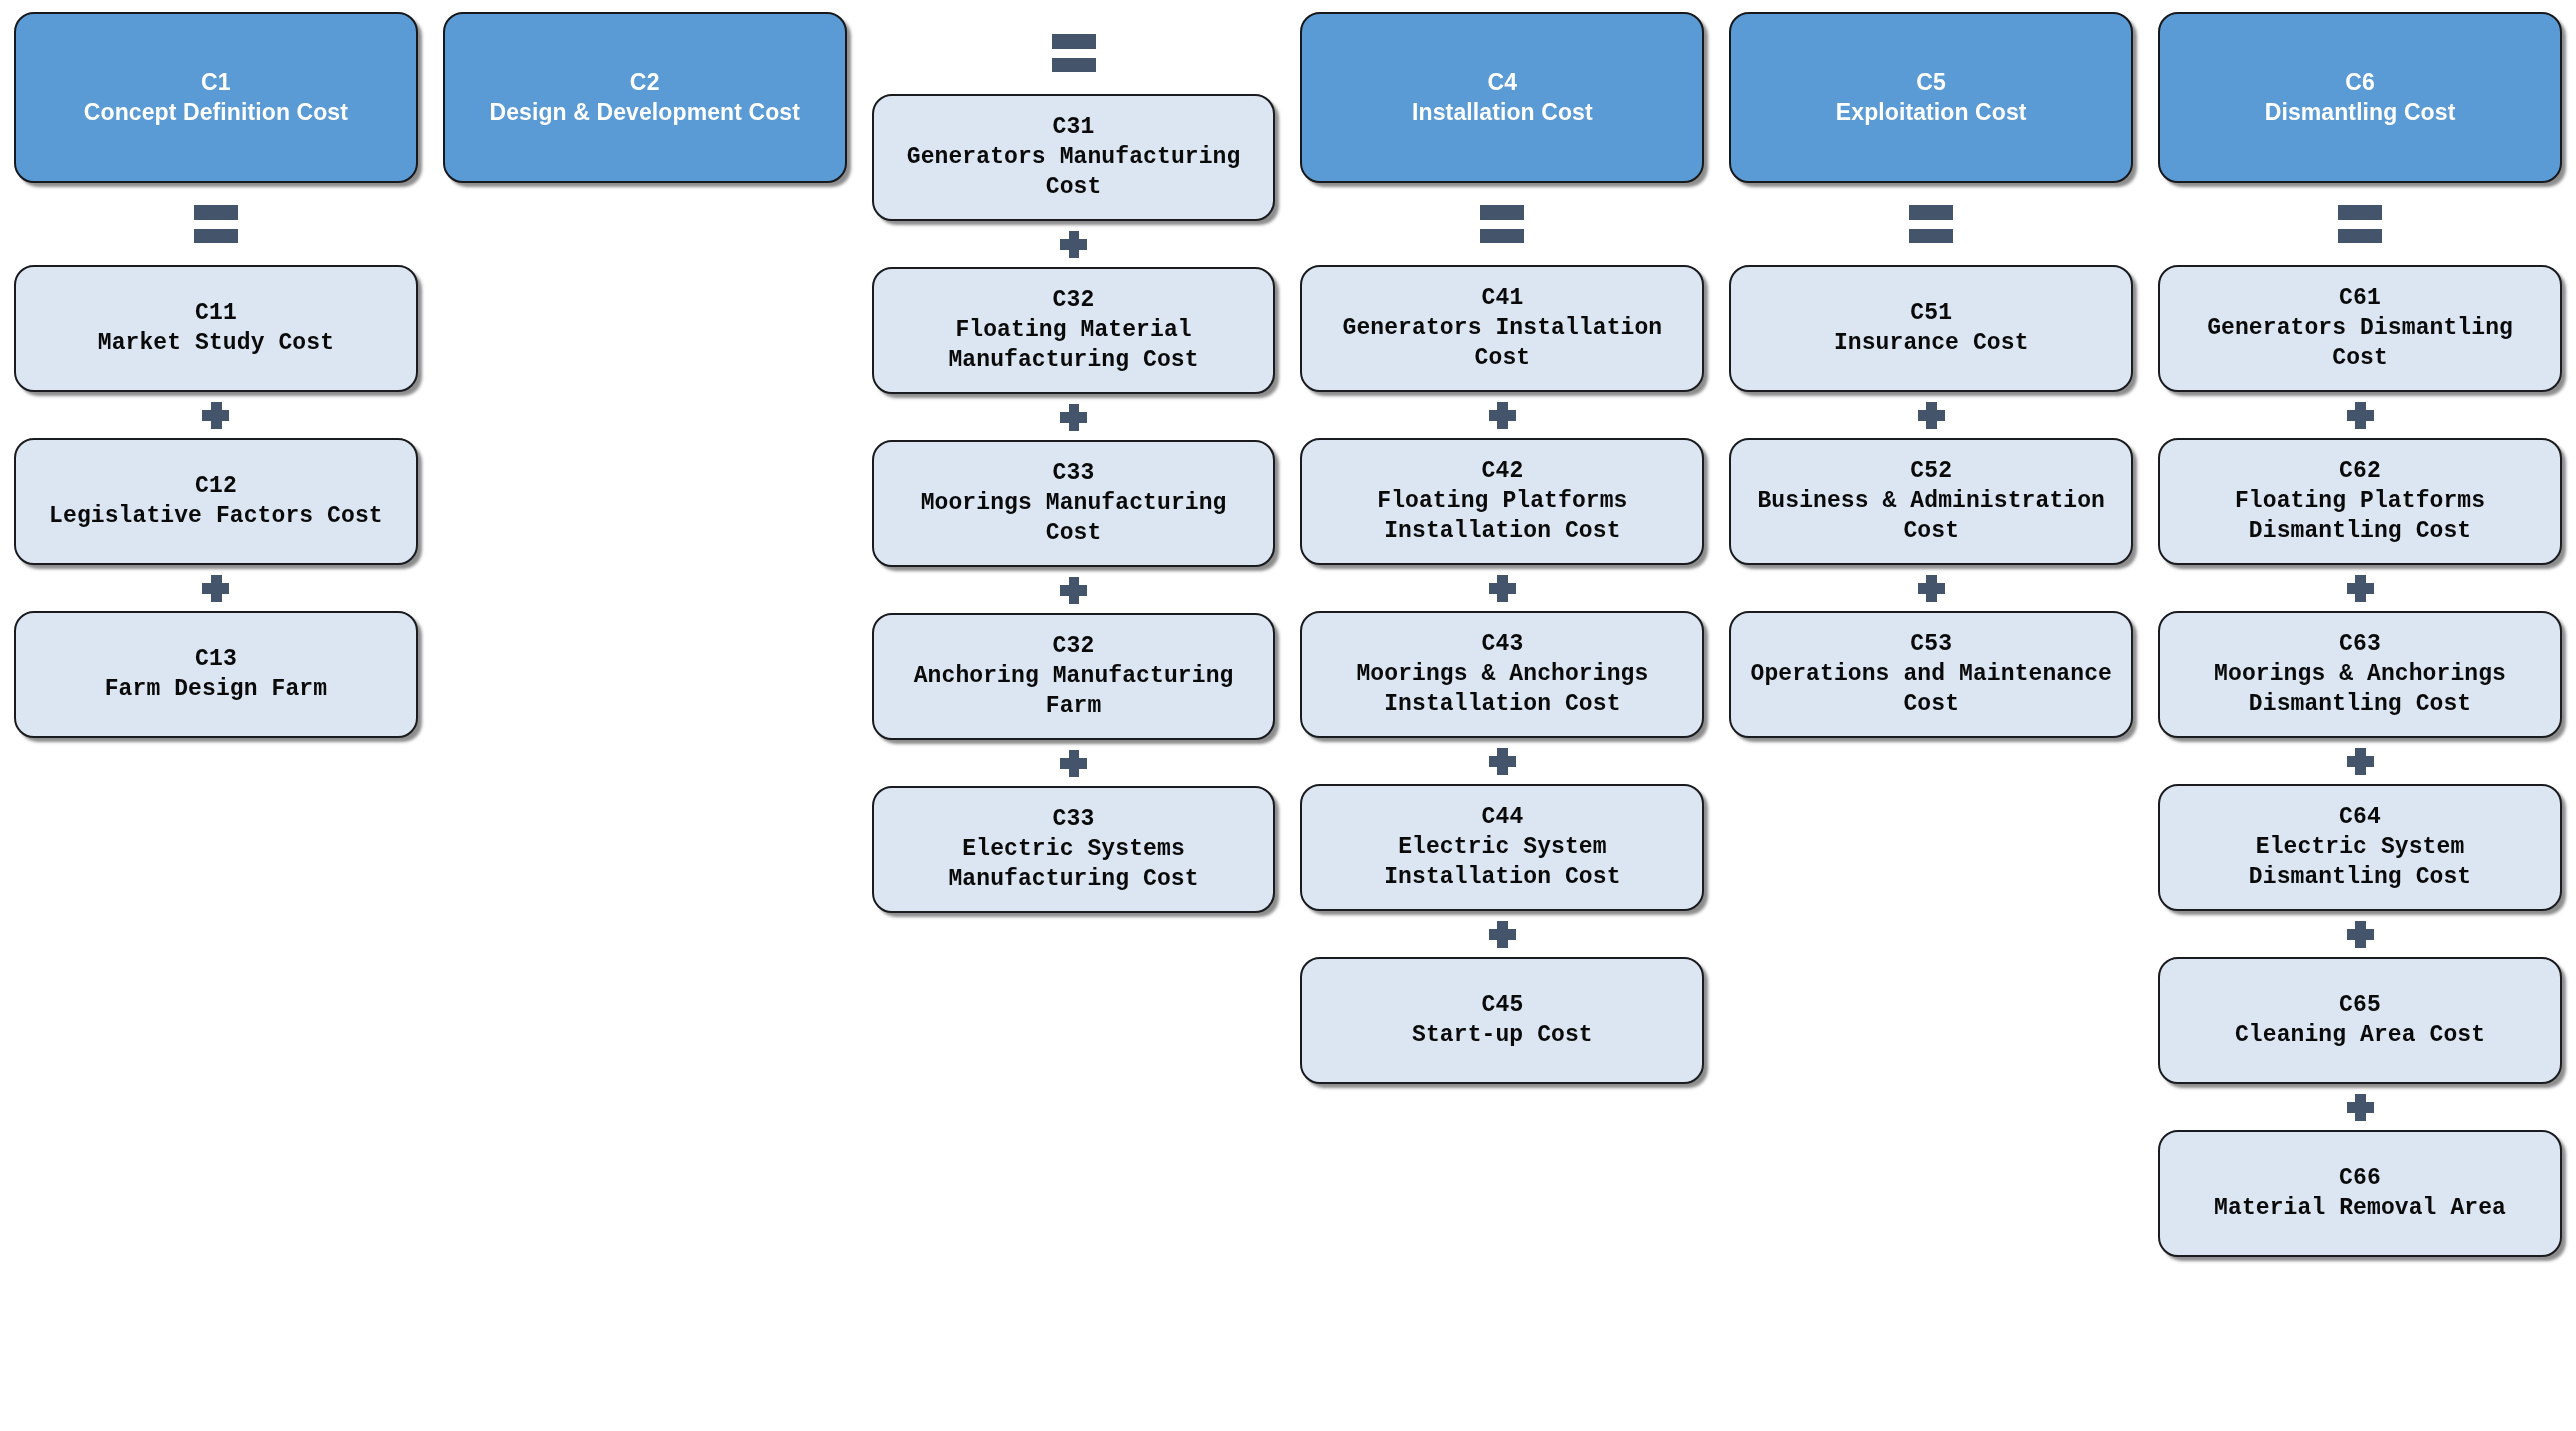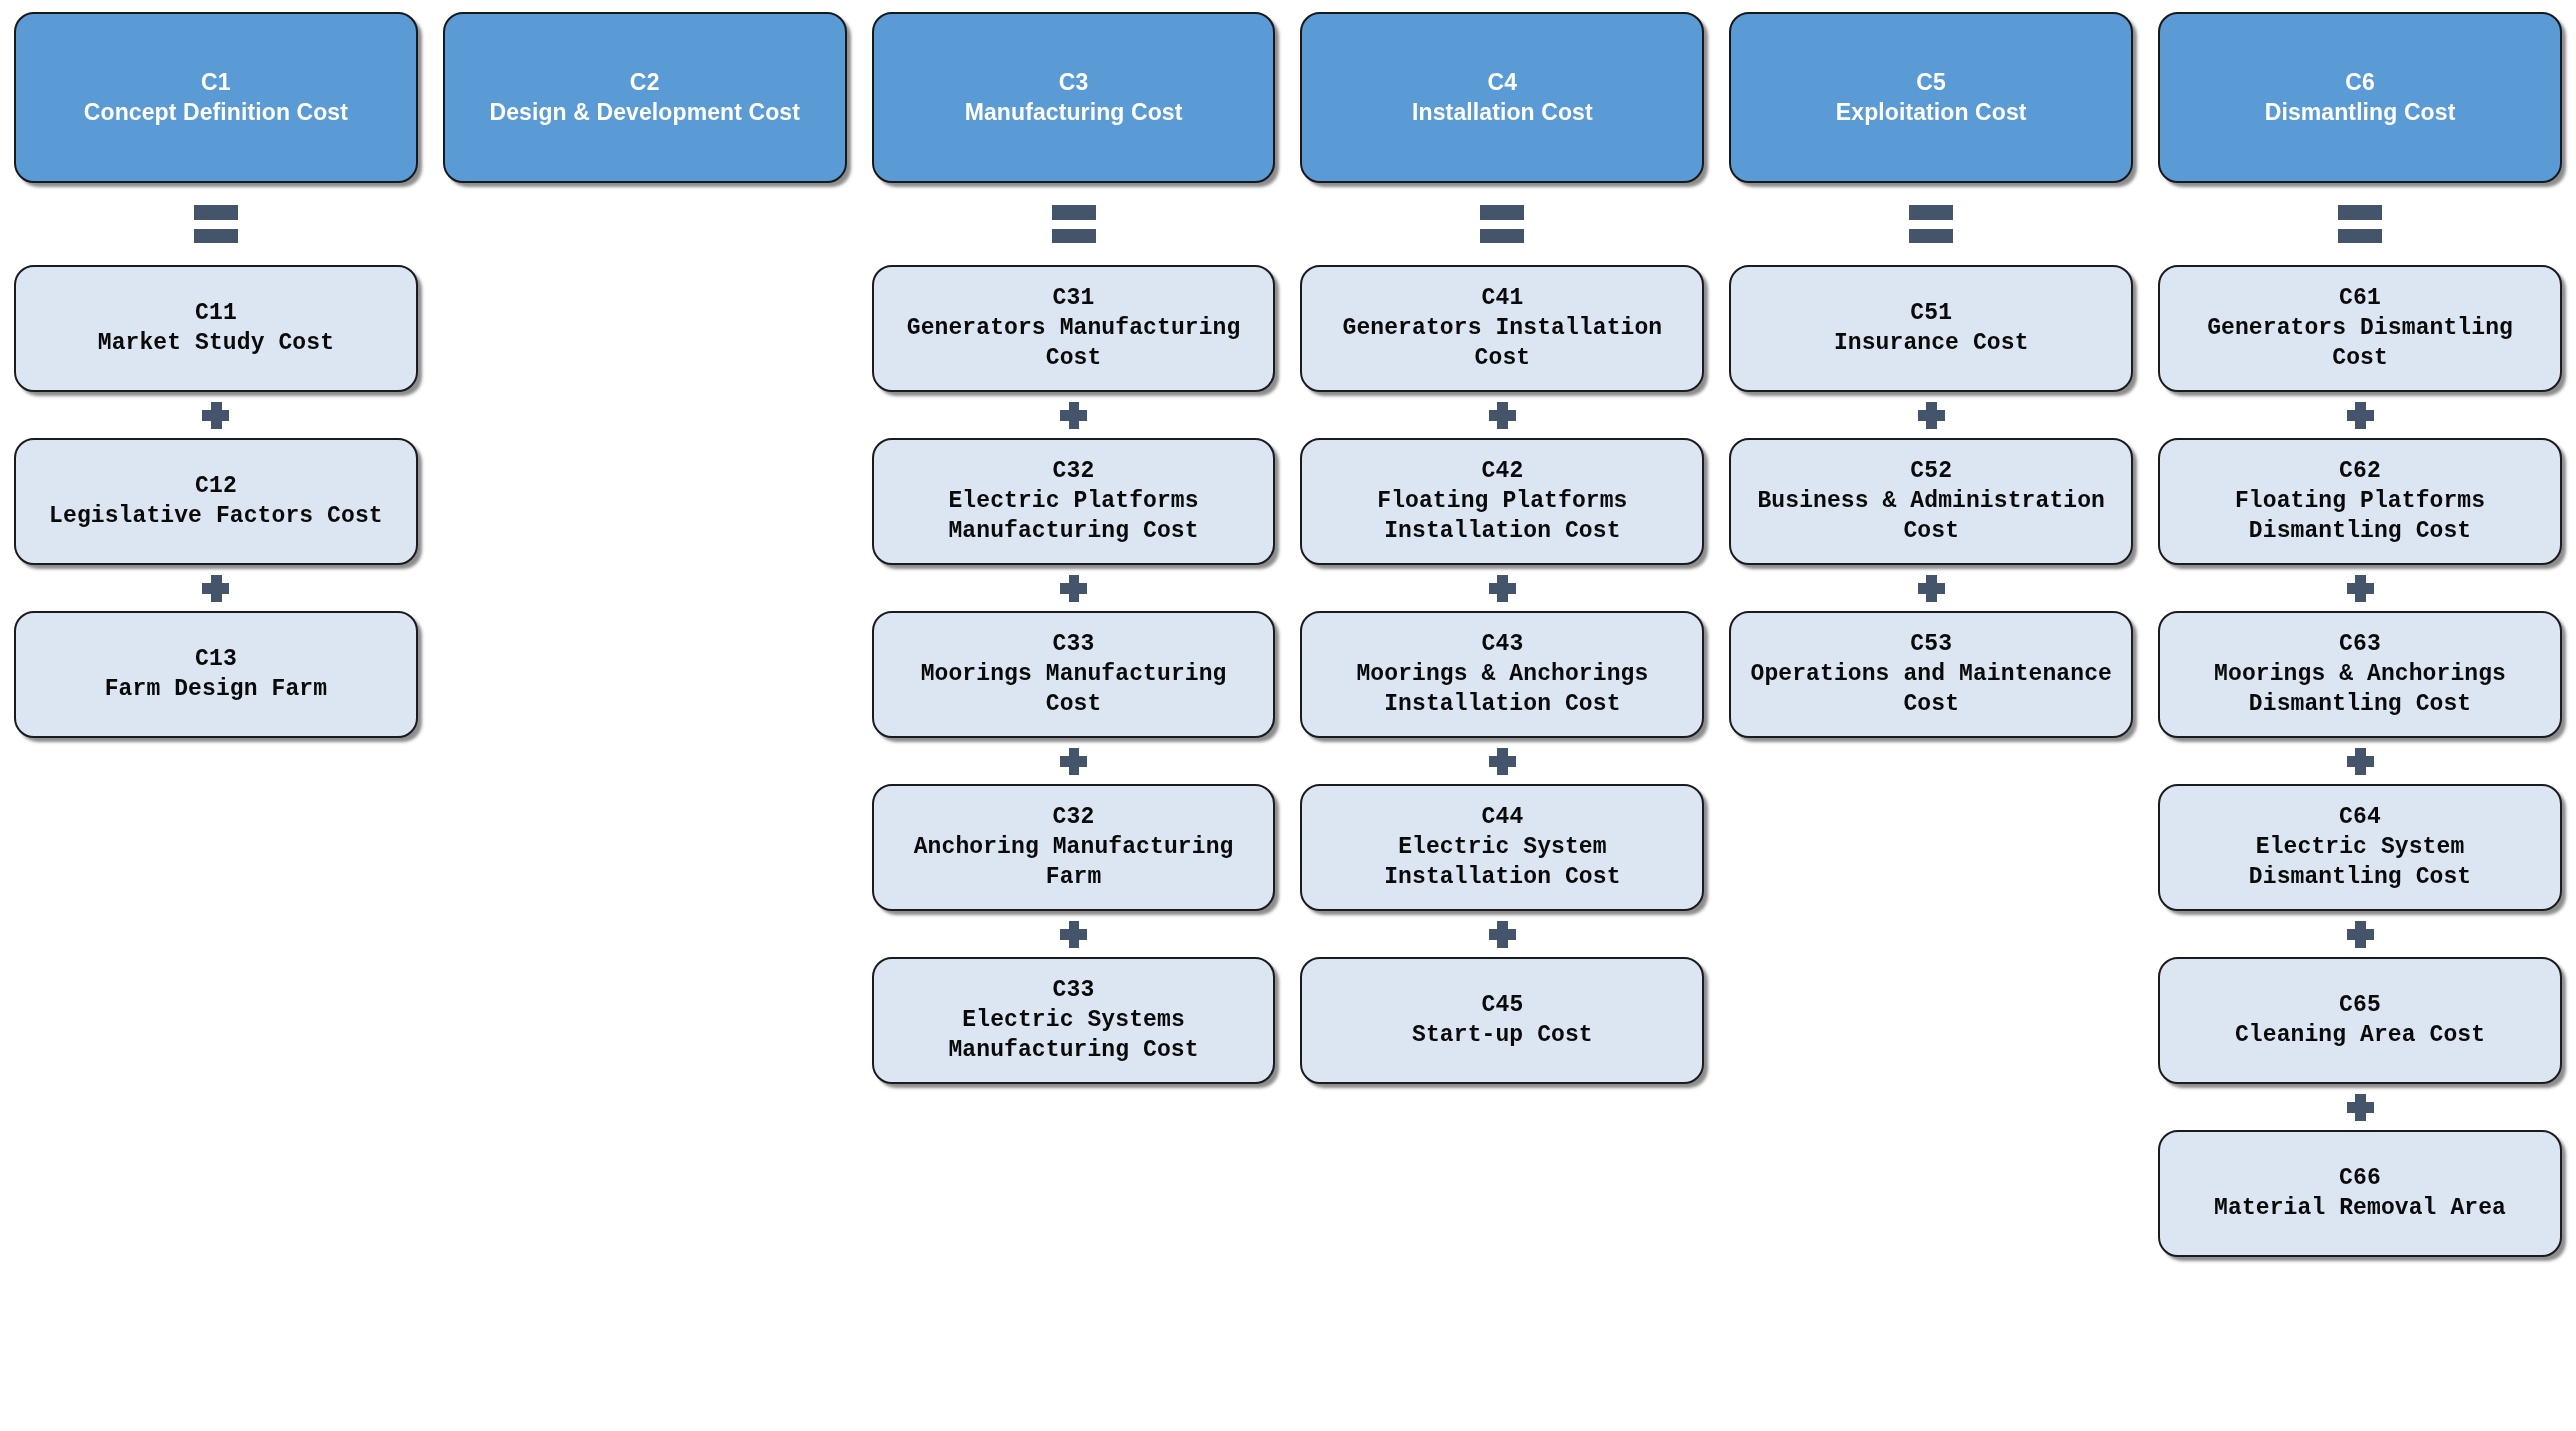--- a/index.html
+++ b/index.html
@@ -161,43 +161,39 @@
         <span class="label">Farm Design Farm</span>
       </div>
     </div>
     <div class="column">
       <div class="box header">
         <span class="code">C2</span>
         <span class="label">Design &amp; Development Cost</span>
       </div>
     </div>
     <div class="column">
-      <div class="box header">
-        <span class="code">C3</span>
-        <span class="label">Manufacturing Cost</span>
-      </div>
       <div class="op">
         <span class="eq-glyph">
           <i></i>
           <i></i>
         </span>
       </div>
       <div class="box sub">
         <span class="code">C31</span>
         <span class="label">Generators Manufacturing Cost</span>
       </div>
       <div class="op op-plus">
         <span class="plus-glyph">
           <i></i>
           <i></i>
         </span>
       </div>
       <div class="box sub">
         <span class="code">C32</span>
-        <span class="label">Electric Platforms Manufacturing Cost</span>
+        <span class="label">Floating Material Manufacturing Cost</span>
       </div>
       <div class="op op-plus">
         <span class="plus-glyph">
           <i></i>
           <i></i>
         </span>
       </div>
       <div class="box sub">
         <span class="code">C33</span>
         <span class="label">Moorings Manufacturing Cost</span>

